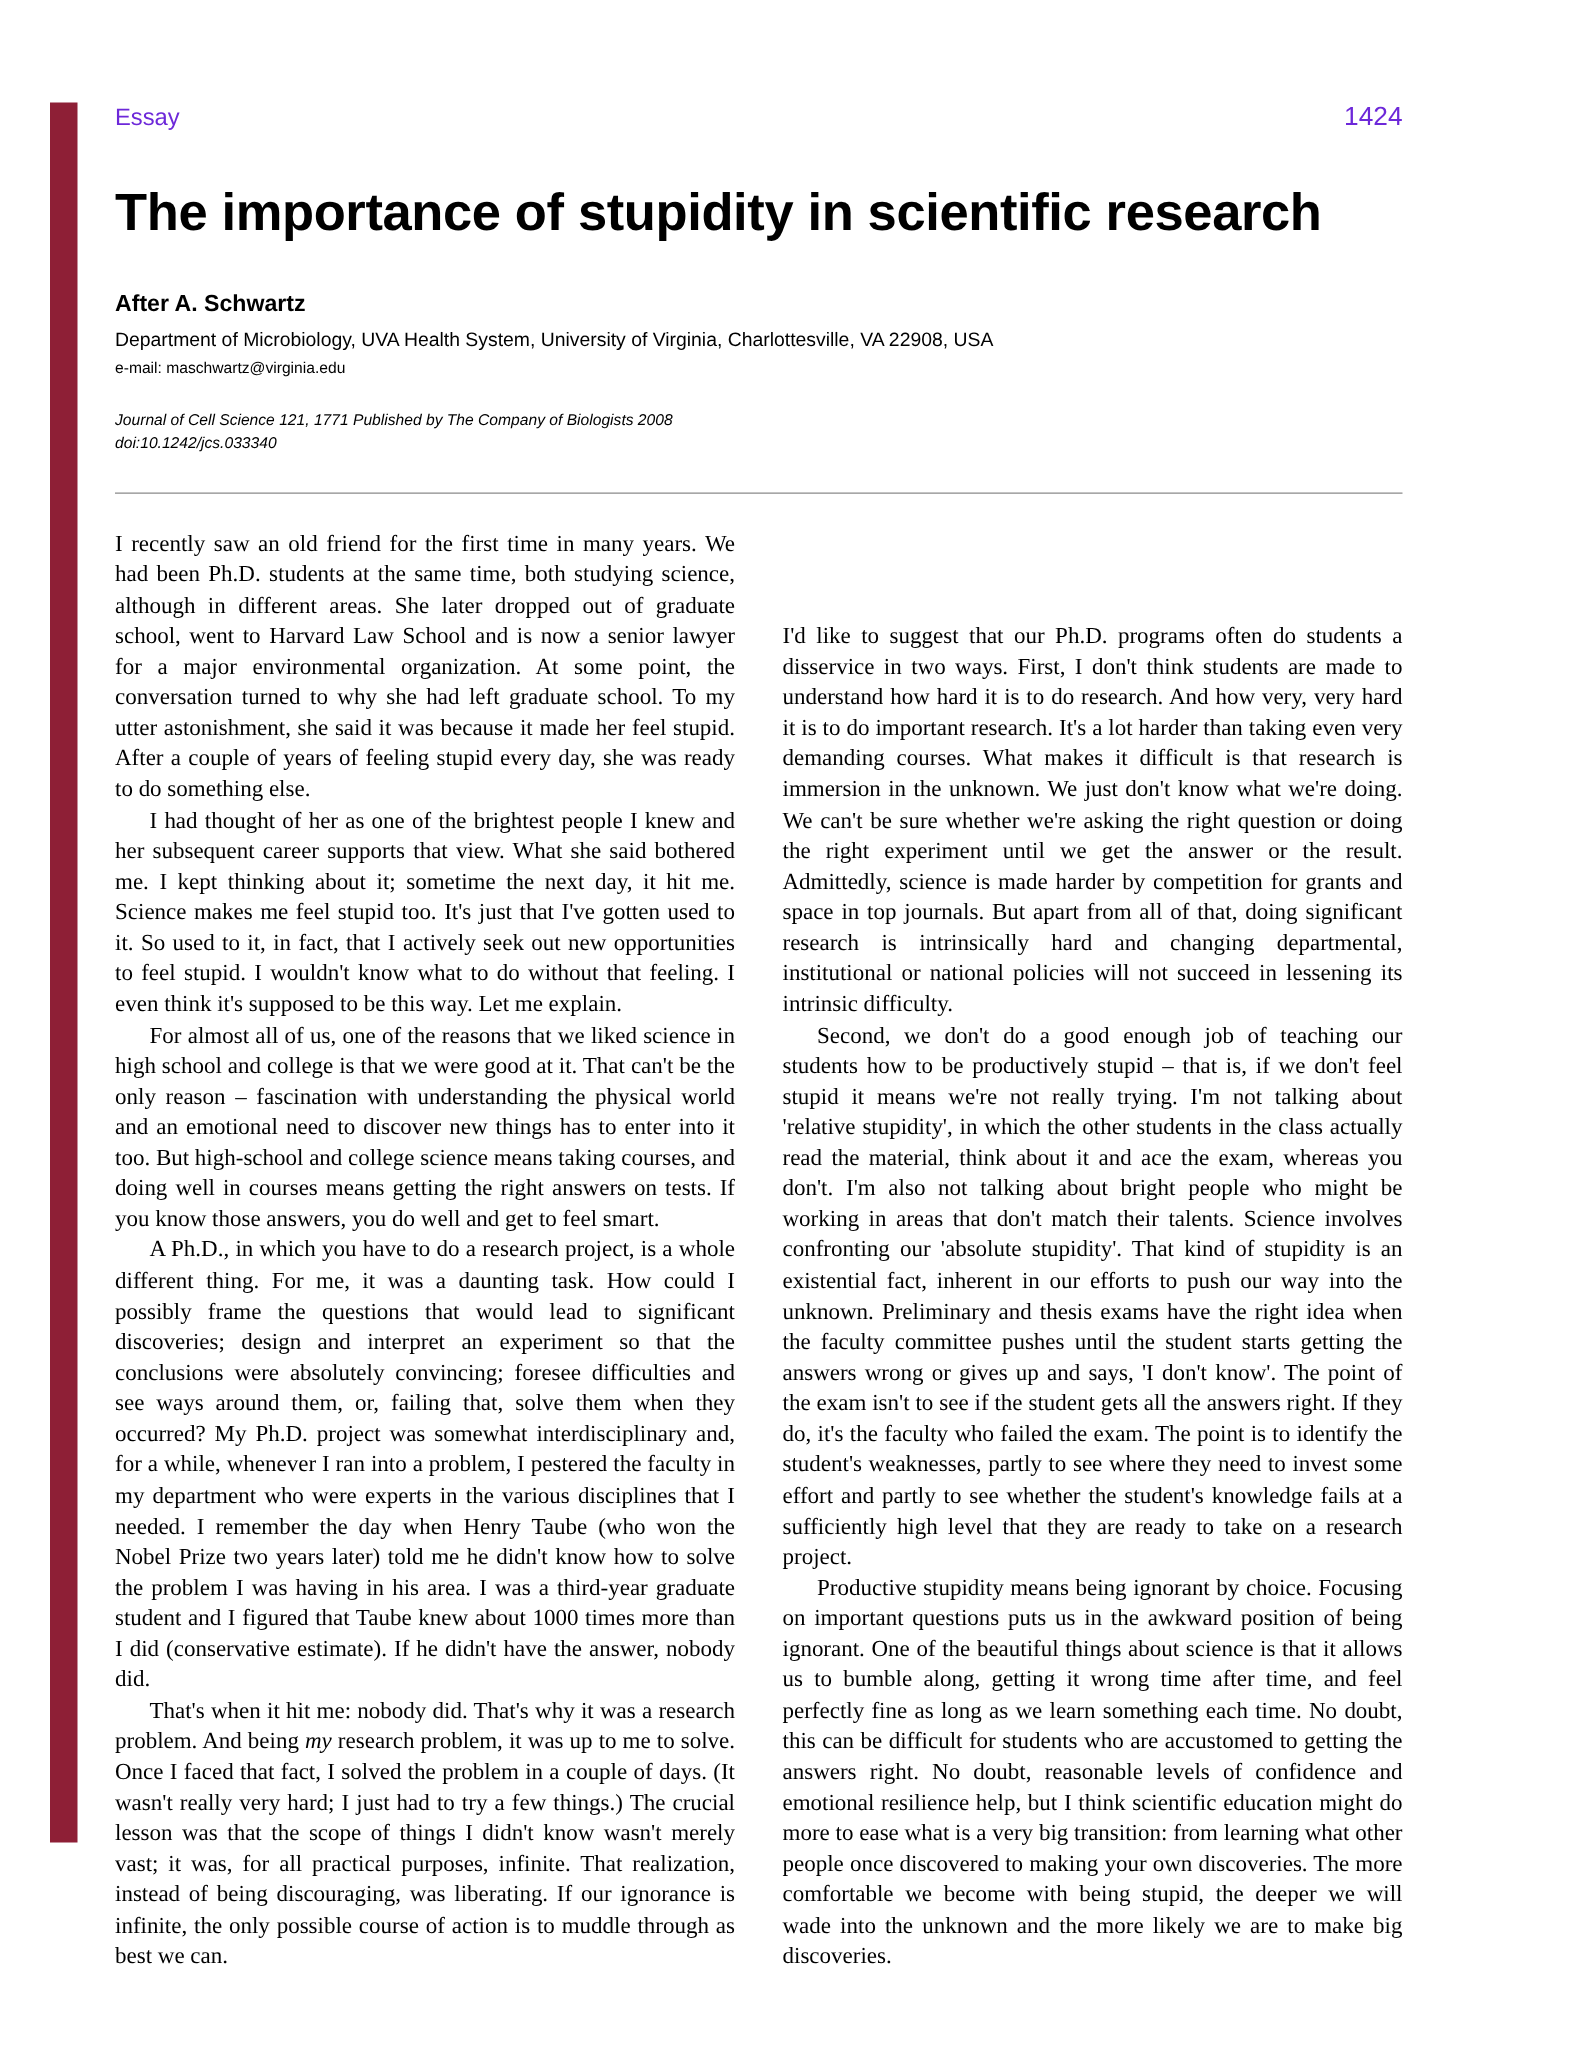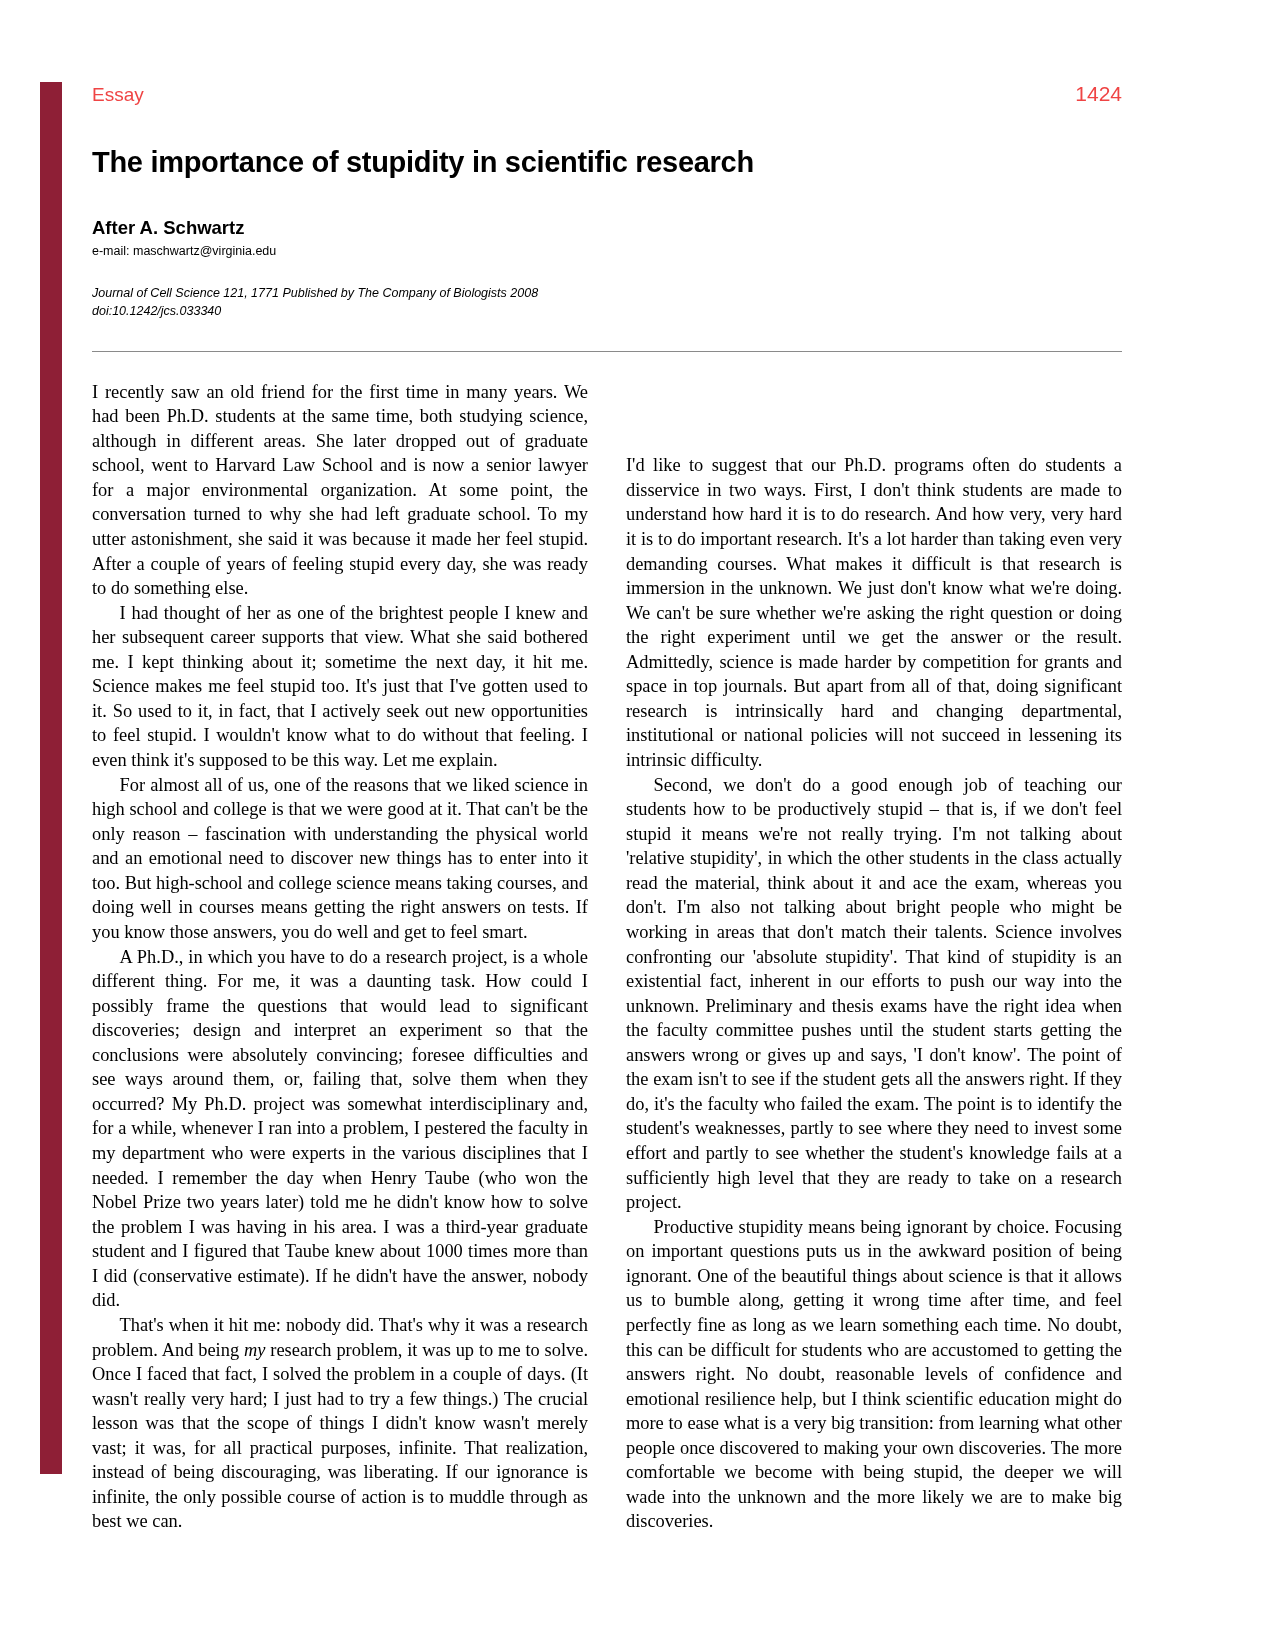--- a/index.html
+++ b/index.html
@@ -50,30 +50,30 @@
     left: 92px;
     top: 82px;
     width: 1030px;
   }
   .runhead {
     display: flex;
     justify-content: space-between;
     align-items: baseline;
     font-family: "Liberation Sans", sans-serif;
     font-size: 19px;
-    color: #ef4444;
+    color: #6d28d9;
     padding-bottom: 2px;
   }
   .runhead .folio {
     font-size: 21px;
   }
   .title {
     font-family: "Liberation Sans", sans-serif;
     font-weight: bold;
-    font-size: 29px;
+    font-size: 42px;
     line-height: 1.15;
     margin-top: 38px;
     color: #000;
     letter-spacing: -0.3px;
   }
   .author {
     font-family: "Liberation Sans", sans-serif;
     font-weight: bold;
     font-size: 18.5px;
     margin-top: 38px;
@@ -142,20 +142,21 @@
   <div class="content">
 
     <div class="runhead">
       <span>Essay</span>
       <span class="folio">1424</span>
     </div>
 
     <h1 class="title">The importance of stupidity in scientific research</h1>
 
     <div class="author">After A. Schwartz</div>
+    <div class="affil">Department of Microbiology, UVA Health System, University of Virginia, Charlottesville, VA 22908, USA</div>
     <div class="email">e-mail: maschwartz@virginia.edu</div>
 
     <div class="pubinfo">
       <div>Journal of Cell Science 121, 1771 Published by The Company of Biologists 2008</div>
       <div>doi:10.1242/jcs.033340</div>
     </div>
 
     <div class="rule"></div>
 
     <div class="columns">

